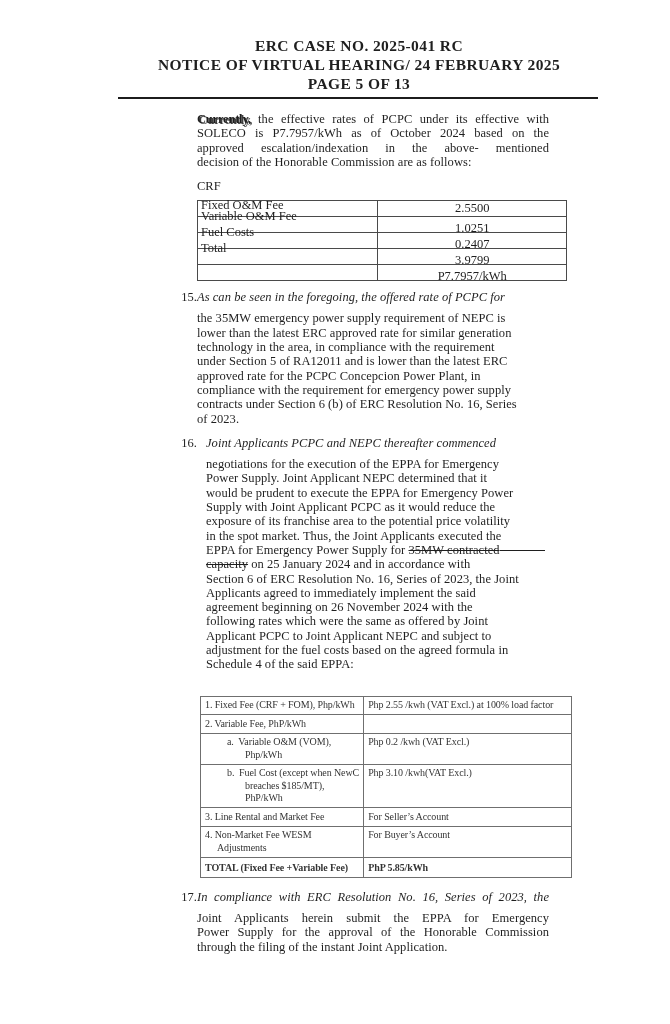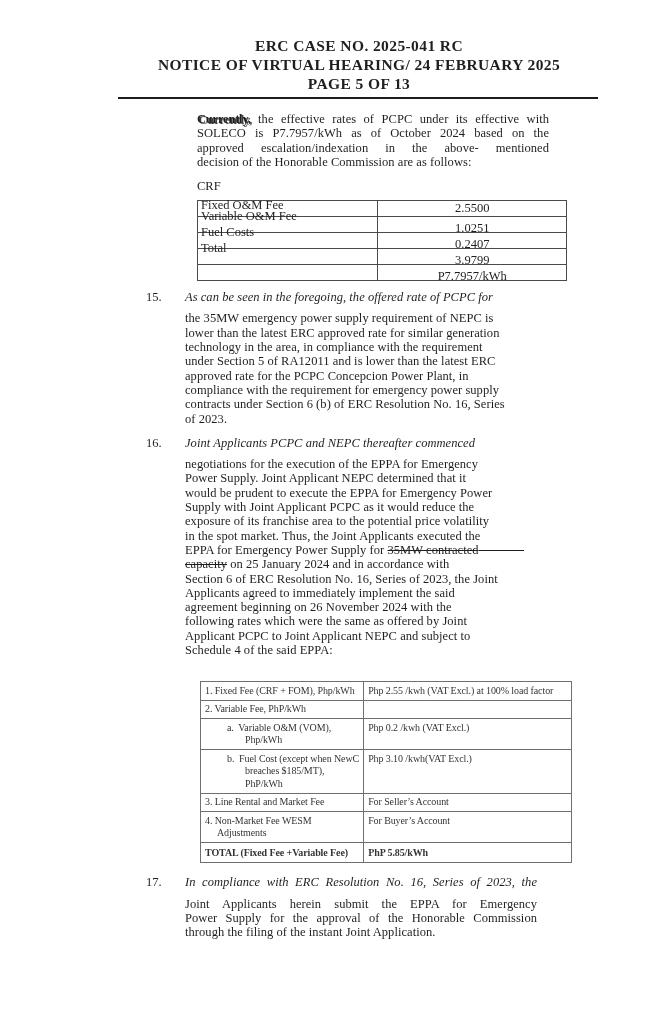--- a/index.html
+++ b/index.html
@@ -13,21 +13,21 @@
     padding-top:36px;
   }
   .content{ margin-left:118px; width:482px; }
 
   
   .doc-header{ font-weight:bold; font-size:15.5px; line-height:19px; letter-spacing:0.4px;text-align:center; }
   .header-rule{ border:none; border-top:2px solid #1c1c1c; margin-top:4px; width:480px; }
 
   
   .para{ display:flex; font-size:12.5px; line-height:14.3px; letter-spacing:0.05px; }
-  .pnum{ width:39px; margin-left:28px; flex:none; }
+  .pnum{ width:39px; margin-left:40px; flex:none;text-align:right; }
   .plines{ width:352px; flex:none; }
   .intro{ margin-left:79px; margin-top:13px; }
   .intro .plines{ margin-left:0; }
   .line{ white-space:nowrap; }
   .just .line{ text-align:justify; text-align-last:justify; white-space:normal; }
   .just .line.last{ text-align-last:left; }
   .gapfirst .line:first-child{ margin-bottom:7px;font-style:italic; }
   .strike{ text-decoration:line-through; text-decoration-thickness:1px; }
   .tail{ display:inline-block; width:45px; height:1px; background:var(--ink); vertical-align:middle; margin-bottom:2px; }
   .overprint{ position:relative; font-weight:bold; letter-spacing:-0.2px; }
@@ -36,21 +36,21 @@
   
   .crf-label{ margin-left:79px; margin-top:10px; font-size:12.5px; }
   table{ border-collapse:collapse; }
   .crf-table{ margin-left:79px; margin-top:6px; width:370px; font-size:12.5px; color:var(--ink); }
   .crf-table td{ border:1px solid var(--border1); height:16px; position:relative; overflow:visible; }
   .crf-table td.l{ width:181px; padding-left:3px; }
   .crf-table td.r{ width:189px; text-align:center; }
   .crf-table td span{ display:inline-block; line-height:14px; }
 
   .p15{ margin-top:9px; }
-  .p16{ margin-top:10px; }
+  .p16{ margin-top:10px;gap:9px; }
   .p17{ margin-top:12px; }
 
   
   .fees-table{ margin-left:82px; margin-top:24px; width:372px; color:var(--tbl-ink);
     font-size:10px; line-height:12.5px; letter-spacing:-0.1px; }
   .fees-table td{ border:1px solid var(--border2); vertical-align:top; padding:2.5px 4px; overflow:hidden; }
   .fees-table td.item-cell{ width:160px; }
   .fees-table td.value-cell{ width:212px; white-space:pre; }
   .fees-table .item{ white-space:pre; padding-left:12px; text-indent:-12px; }
   .fees-table .item.sub{ padding-left:40px; text-indent:-18px; }
@@ -130,20 +130,21 @@
           <div class="line"><span>Supply with Joint Applicant PCPC as it would reduce the</span></div>
           <div class="line"><span>exposure of its franchise area to the potential price volatility</span></div>
           <div class="line"><span>in the spot market. Thus, the Joint Applicants executed the</span></div>
           <div class="line"><span>EPPA for Emergency Power Supply for </span><span class="strike">35MW contracted</span><span class="tail"></span></div>
           <div class="line"><span class="strike">capacity</span><span> on 25 January 2024 and in accordance with</span></div>
           <div class="line"><span>Section 6 of ERC Resolution No. 16, Series of 2023, the Joint</span></div>
           <div class="line"><span>Applicants agreed to immediately implement the said</span></div>
           <div class="line"><span>agreement beginning on 26 November 2024 with the</span></div>
           <div class="line"><span>following rates which were the same as offered by Joint</span></div>
           <div class="line"><span>Applicant PCPC to Joint Applicant NEPC and subject to</span></div>
+          <div class="line"><span>adjustment for the fuel costs based on the agreed formula in</span></div>
           <div class="line last"><span>Schedule 4 of the said EPPA:</span></div>
         </div>
       </div>
 
     <table class="fees-table">
       <tbody>
           <tr>
             <td class="item-cell">
               <div class="item">1. Fixed Fee (CRF + FOM), Php/kWh</div>
             </td>

